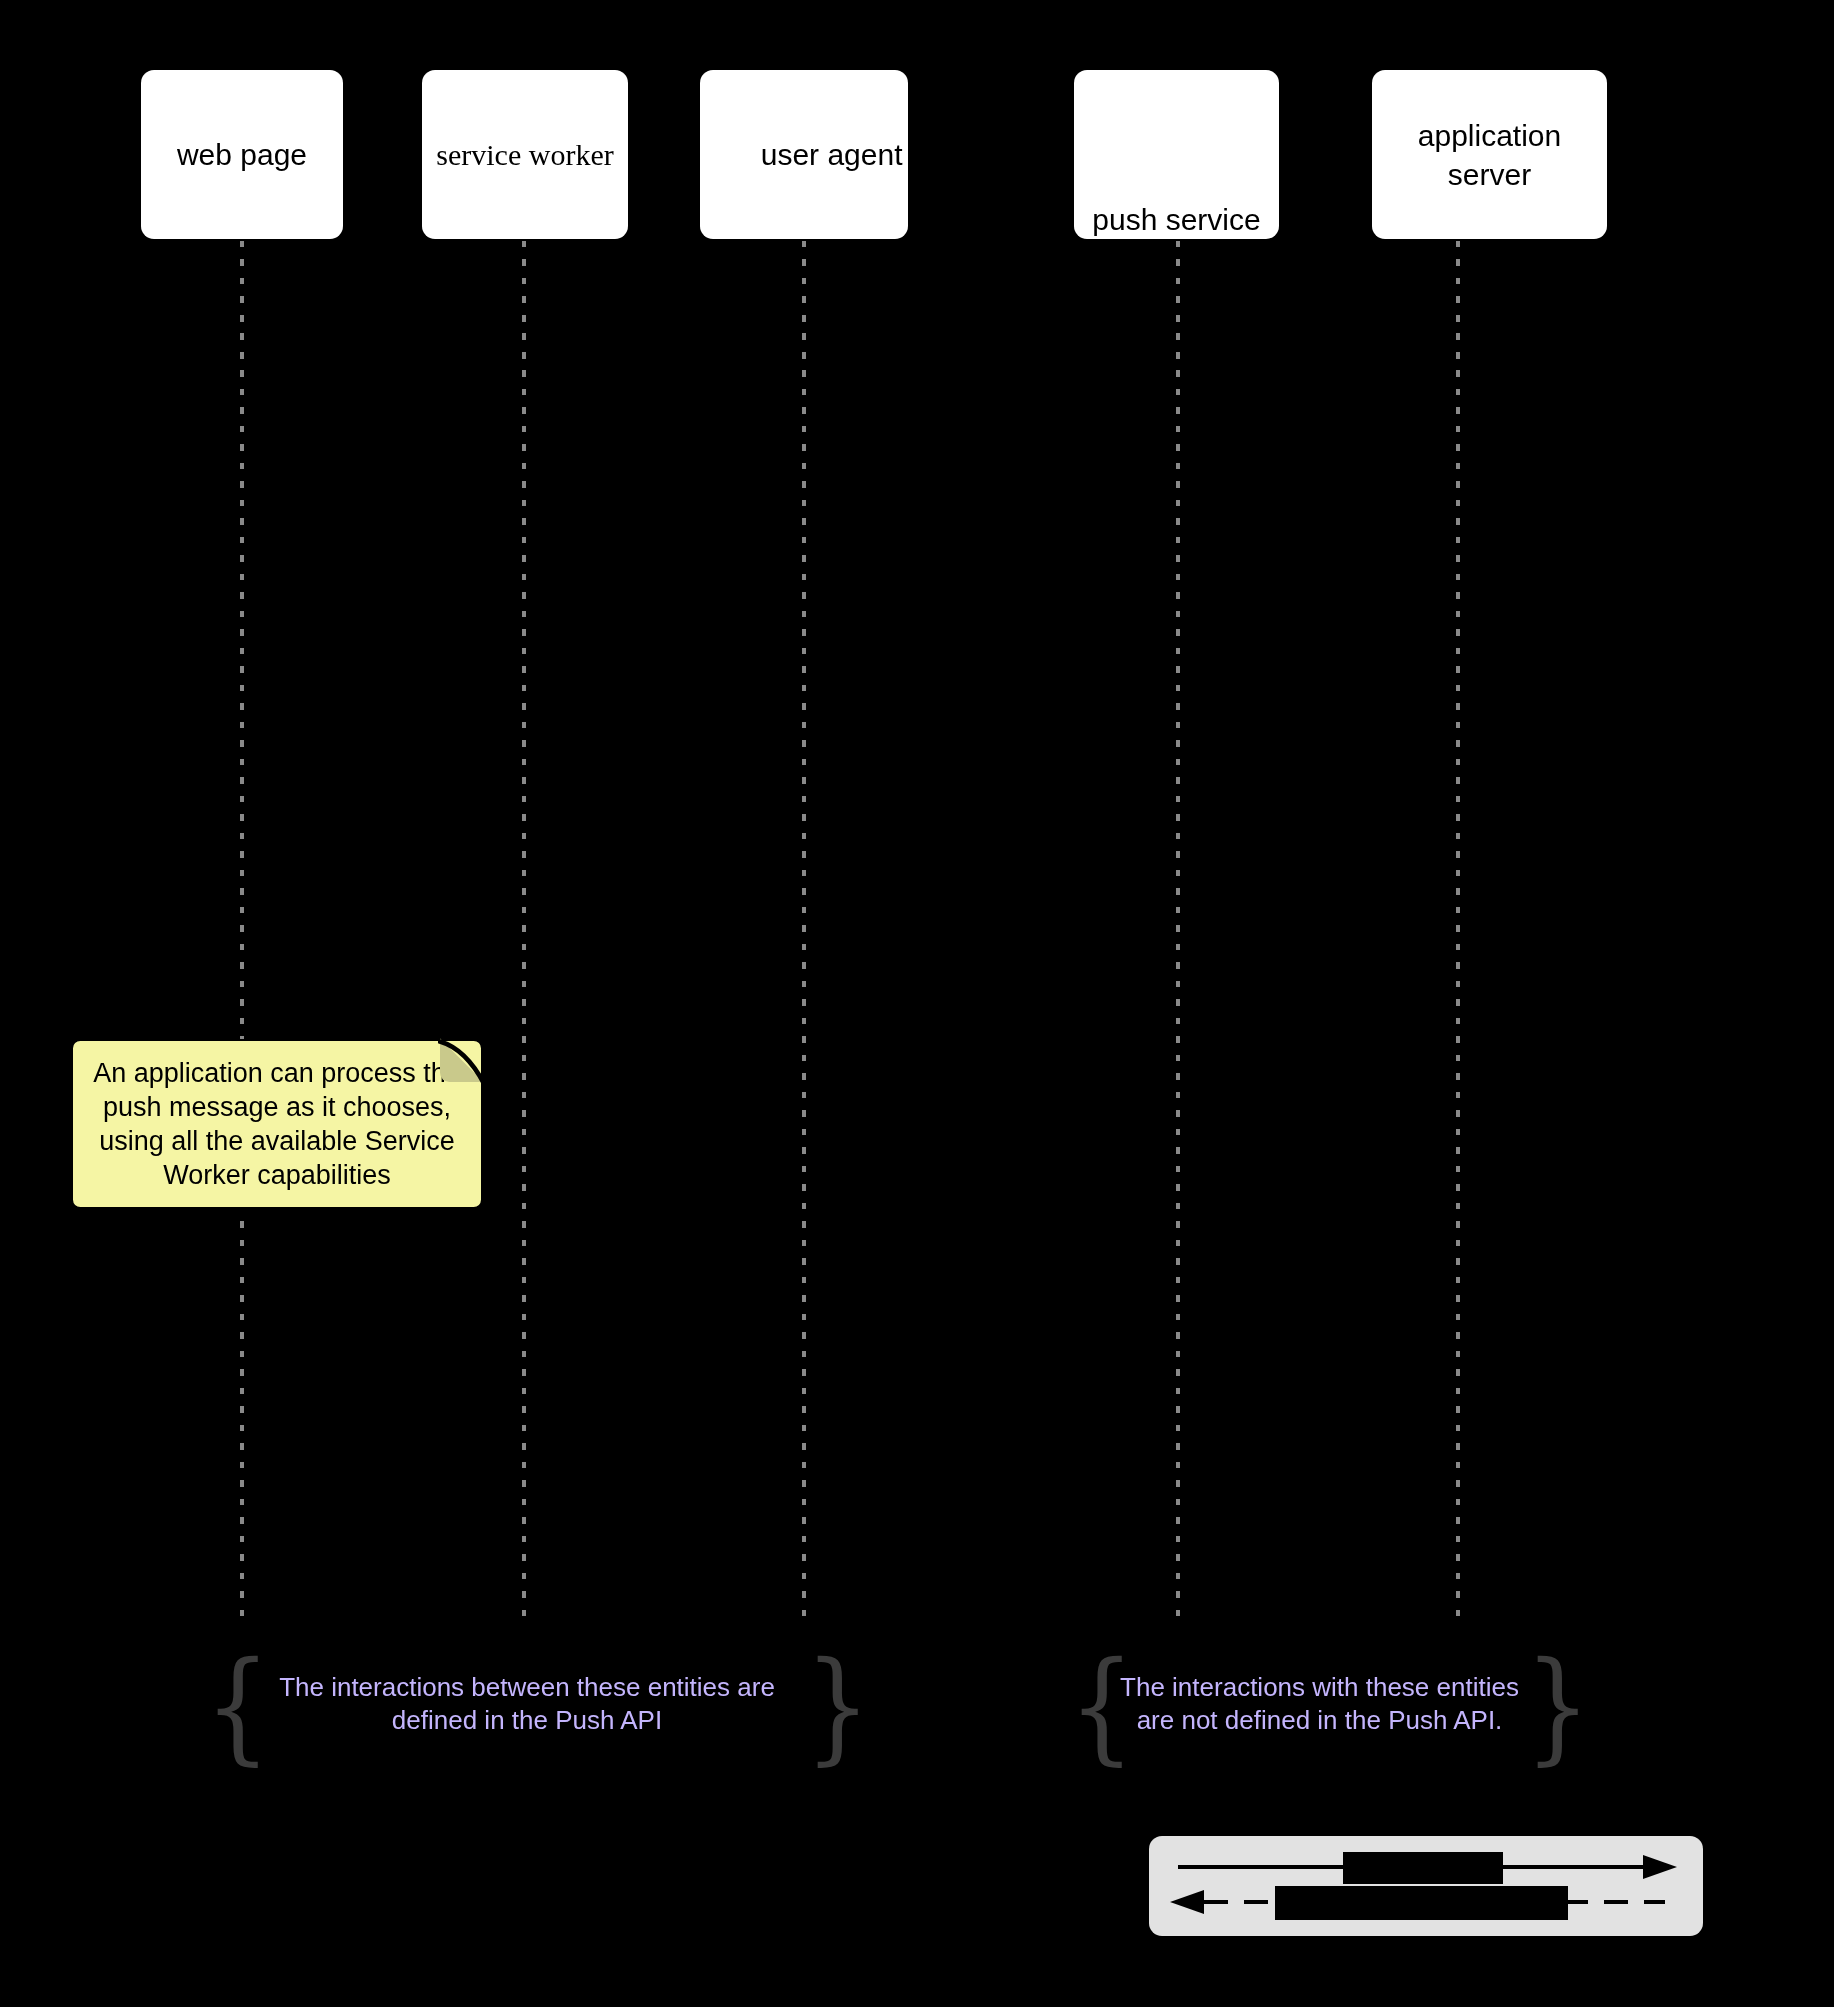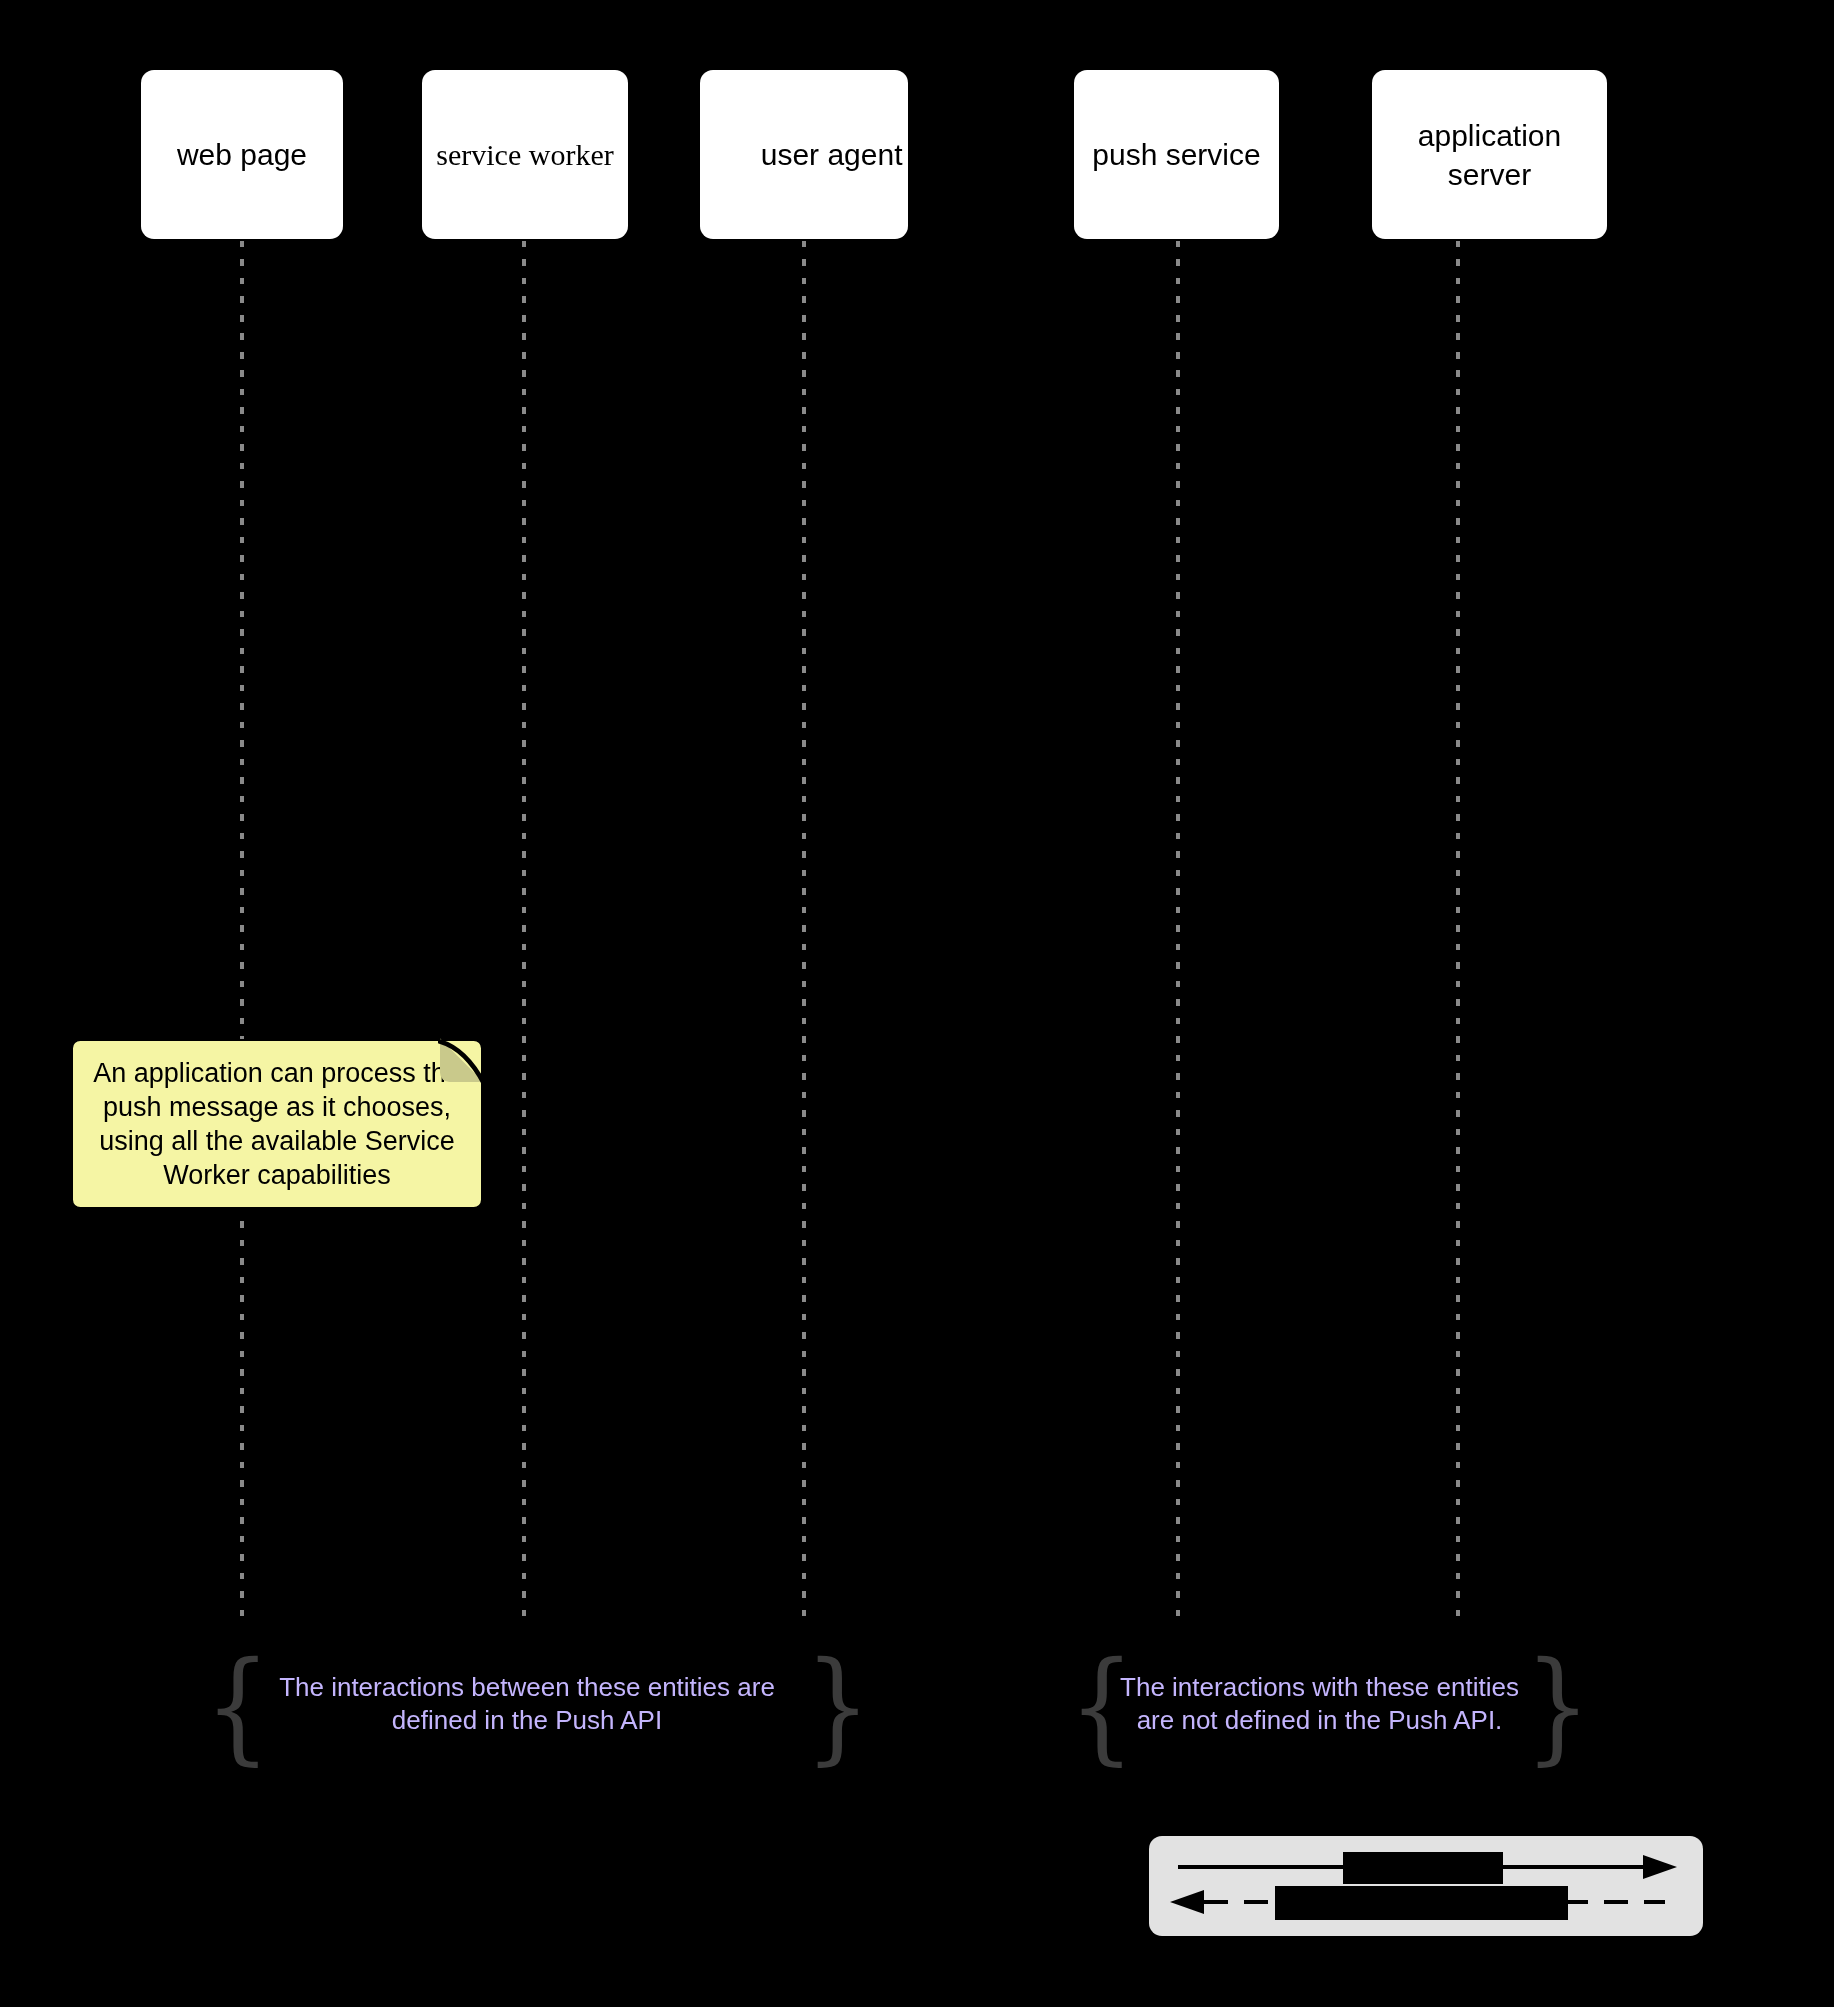--- a/index.html
+++ b/index.html
@@ -23,21 +23,21 @@
     text-align: center;
     font-size: 30px;
     line-height: 39px;
     color: #000;
     box-sizing: border-box;
     padding: 0 5.5px;
   }
   .p1 { left: 141px; width: 202px; }
   .p2 { left: 422px; width: 206px; font-family: Liberation Serif, serif; }
   .p3 { left: 700px; width: 208px; justify-content: flex-end; }
-  .p4 { left: 1074px; width: 205px; }
+  .p4 { left: 1074px; width: 205px; align-items: flex-end; }
   .p5 { left: 1372px; width: 235px; }
   .lifeline {
     position: absolute;
     top: 241px;
     height: 1379px;
     width: 3.7px;
     background: repeating-linear-gradient(180deg, #8a8a8a 0 6.5px, transparent 6.5px 18.5px);
   }
   .ll1 { left: 240px; }
   .ll2 { left: 522px; }

